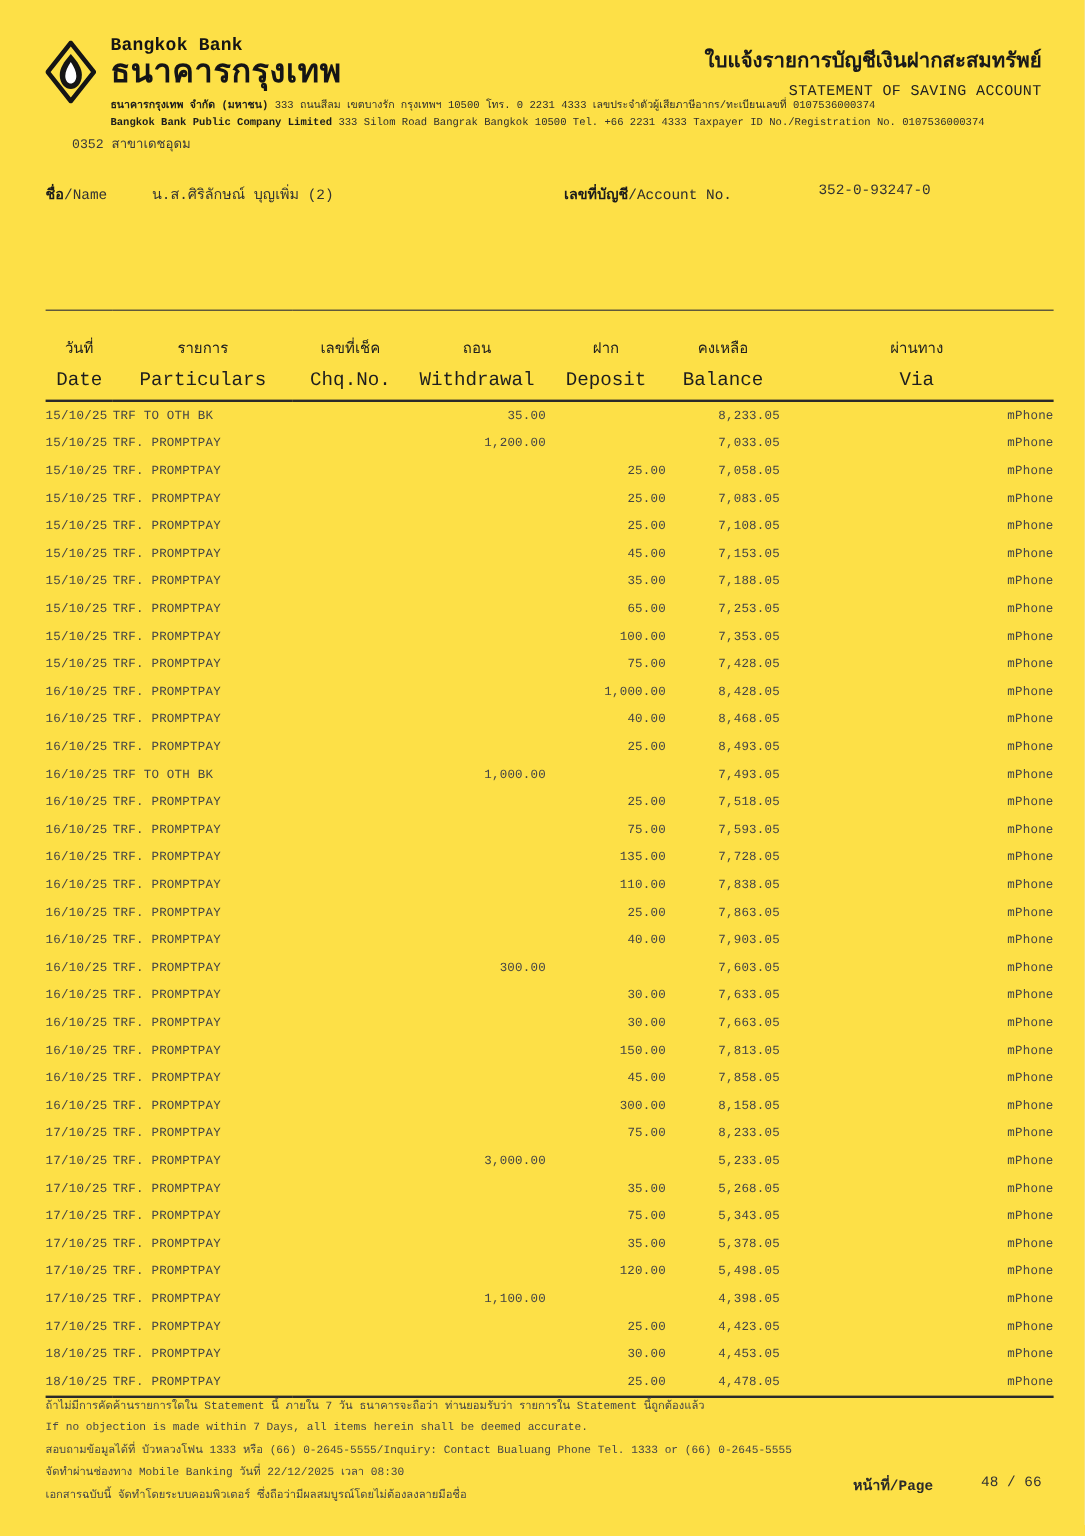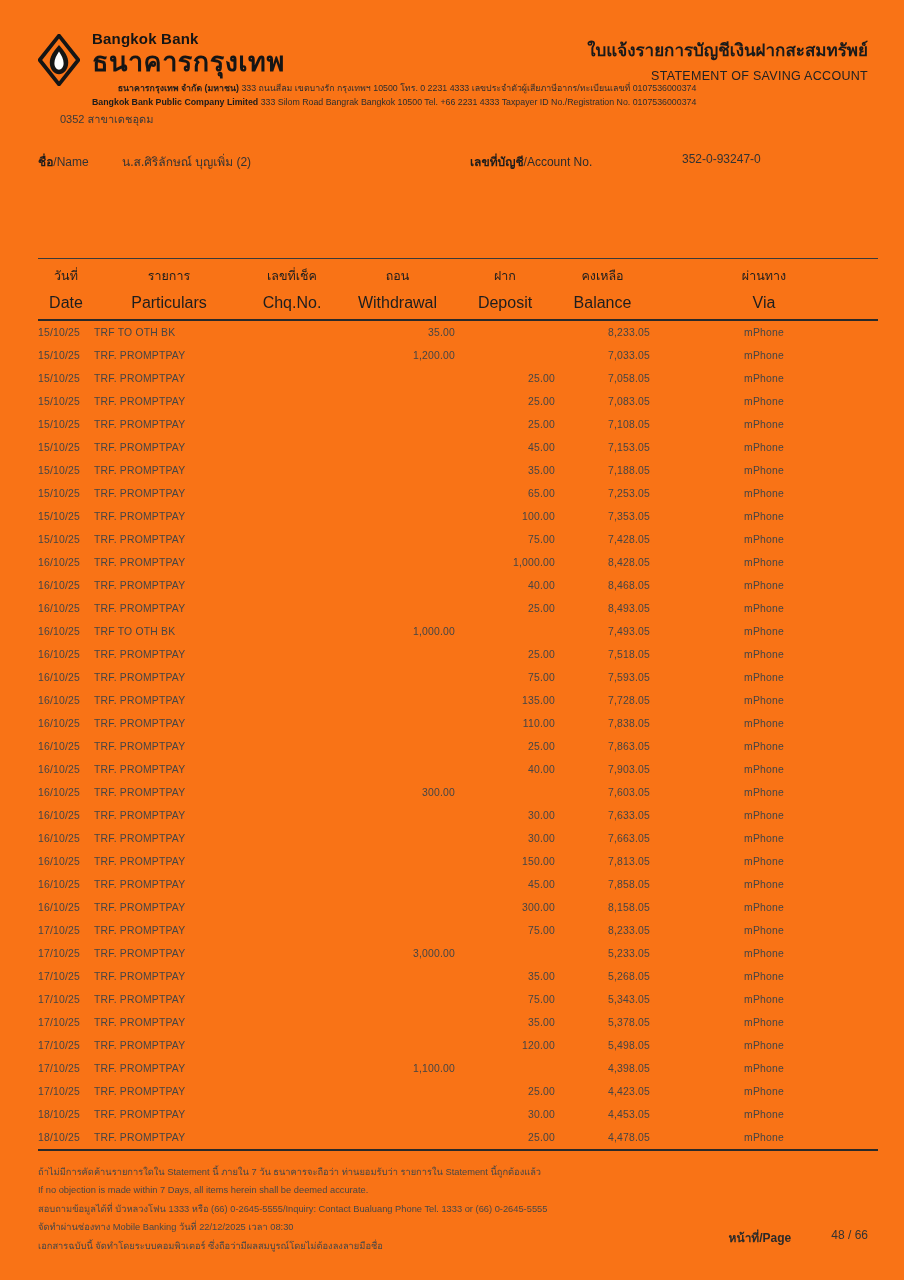--- a/index.html
+++ b/index.html
@@ -1,57 +1,57 @@
 <!DOCTYPE html>
 <html><head>
 <meta charset="utf-8">
 <style>
   html,body{margin:0;padding:0;background:#e8e8e8;}
   .page{
-    position:relative;width:904px;height:1280px;background:#f97316;
-    font-family:Liberation Sans, sans-serif;color:#333;
+    position:relative;width:904px;height:1280px;background:#fde047;
+    font-family:Liberation Mono, monospace;color:#333;
     overflow:hidden;margin:0 auto;
   }
   
   .hdr-left{position:absolute;left:38px;top:30px;display:flex;gap:10px;width:560px;}
   .logo-box{width:44px;flex:0 0 44px;padding-top:4px;}
   .logo-box svg{width:42px;height:52px;display:block;}
   .bank-text{flex:1;}
   .bank-en{font-size:15px;font-weight:bold;color:#151515;letter-spacing:.2px;}
   .bank-th{font-size:27px;font-weight:bold;color:#151515;line-height:1.05;margin-top:1px;letter-spacing:.5px;}
-  .addr{margin-top:6px;font-size:8.8px;line-height:1.5;color:#2e2e2e;white-space:nowrap;text-align:right;}
+  .addr{margin-top:6px;font-size:8.8px;line-height:1.5;color:#2e2e2e;white-space:nowrap;}
   .addr b{font-weight:bold;color:#1c1c1c;}
   .hdr-right{position:absolute;right:36px;top:36px;text-align:right;}
   .doc-title-th{font-size:17px;font-weight:bold;color:#1a1a1a;}
   .doc-title-en{font-size:12.5px;color:#222;margin-top:6px;letter-spacing:.3px;}
   .branch{position:absolute;left:60px;top:110px;font-size:11px;color:#3a3a3a;}
   
   .acct-name{position:absolute;left:38px;top:152px;font-size:12px;}
   .acct-name .lbl-th{font-weight:bold;color:#1c1c1c;}
   .acct-name .val{margin-left:30px;color:#333;}
   .acct-right{position:absolute;left:470px;top:152px;font-size:12px;}
   .acct-row{display:flex;margin-bottom:16px;}
   .acct-row .lbl{width:212px;flex:0 0 212px;}
   .acct-row .lbl-th{font-weight:bold;color:#1c1c1c;}
   .acct-row .lbl-en{color:#2c2c2c;}
   .acct-row .val{color:#333;}
   
   .stmt{position:absolute;left:38px;top:258px;width:840px;border-collapse:collapse;table-layout:fixed;}
   .stmt th,.stmt td{padding:0;font-weight:normal;}
   .stmt thead th{border-top:1px solid #3a3a3a;border-bottom:2px solid #2a2a2a;
-    padding-top:7px;padding-bottom:7px;vertical-align:top;}
+    padding-top:21px;padding-bottom:7px;vertical-align:top;}
   .hcell .h-th{font-size:12.5px;color:#1e1e1e;margin-bottom:8px;}
   .hcell .h-en{font-size:16px;color:#1e1e1e;}
   .c-date{width:56px;text-align:left;}
   .c-part{width:150px;text-align:left;margin-top:36px;}
   .c-chq{width:96px;text-align:center;}
   .c-wd{width:115px;text-align:right;padding-right:10px;}
   .c-dep{width:100px;text-align:right;padding-right:10px;}
   .c-bal{width:95px;text-align:right;padding-right:10px;}
-  .c-via{text-align:center;padding-left:8px;}
+  .c-via{text-align:right;padding-left:8px;}
   th.c-date,th.c-part,th.c-chq,th.c-wd,th.c-dep,th.c-bal,th.c-via{text-align:center;padding-left:0;padding-right:0;}
   .stmt tbody td{height:23px;font-size:10.4px;color:#454545;letter-spacing:.2px;}
   .stmt tbody{border-bottom:2px solid #2a2a2a;}
   
   .notes{position:absolute;left:38px;top:1163px;font-size:9.3px;color:#474747;line-height:1.98;white-space:nowrap;}
   .pageno{position:absolute;right:36px;top:1228px;font-size:12px;color:#2a2a2a;display:flex;gap:40px;}
   .pageno .pl{font-weight:bold;}
   .pageno .pv{font-weight:normal;color:#333;}
 </style>
 </head>

